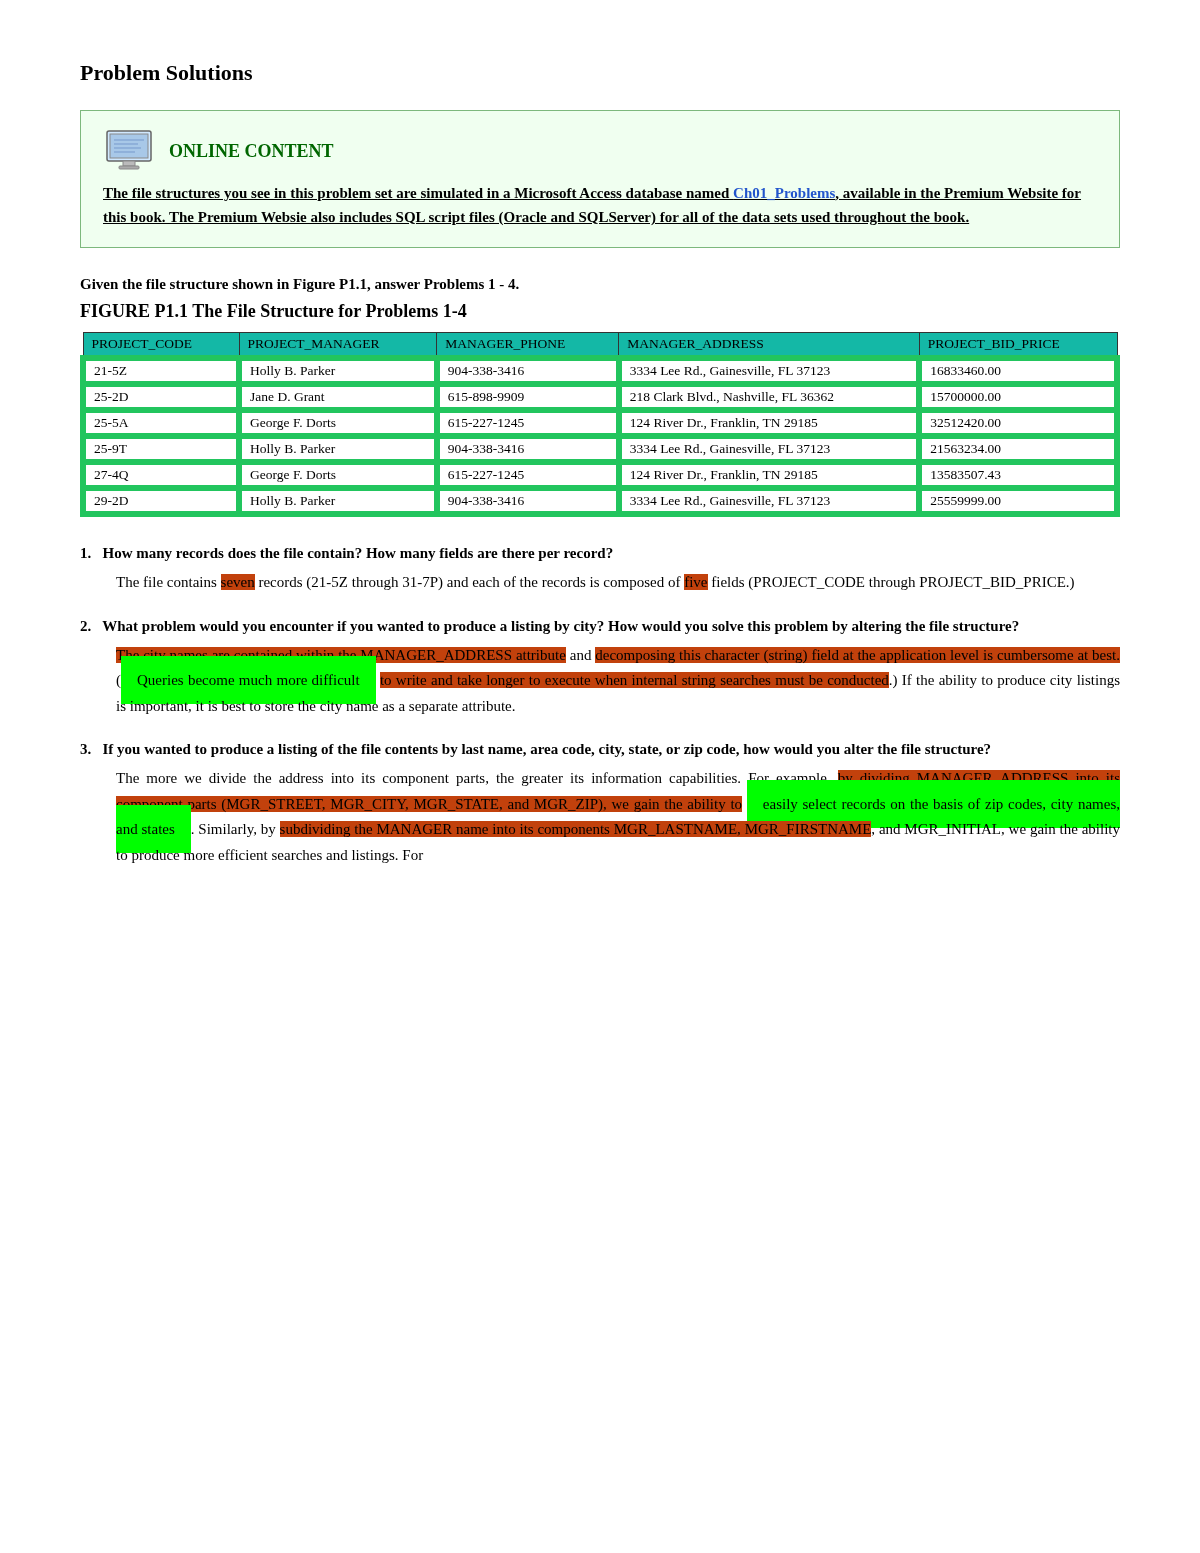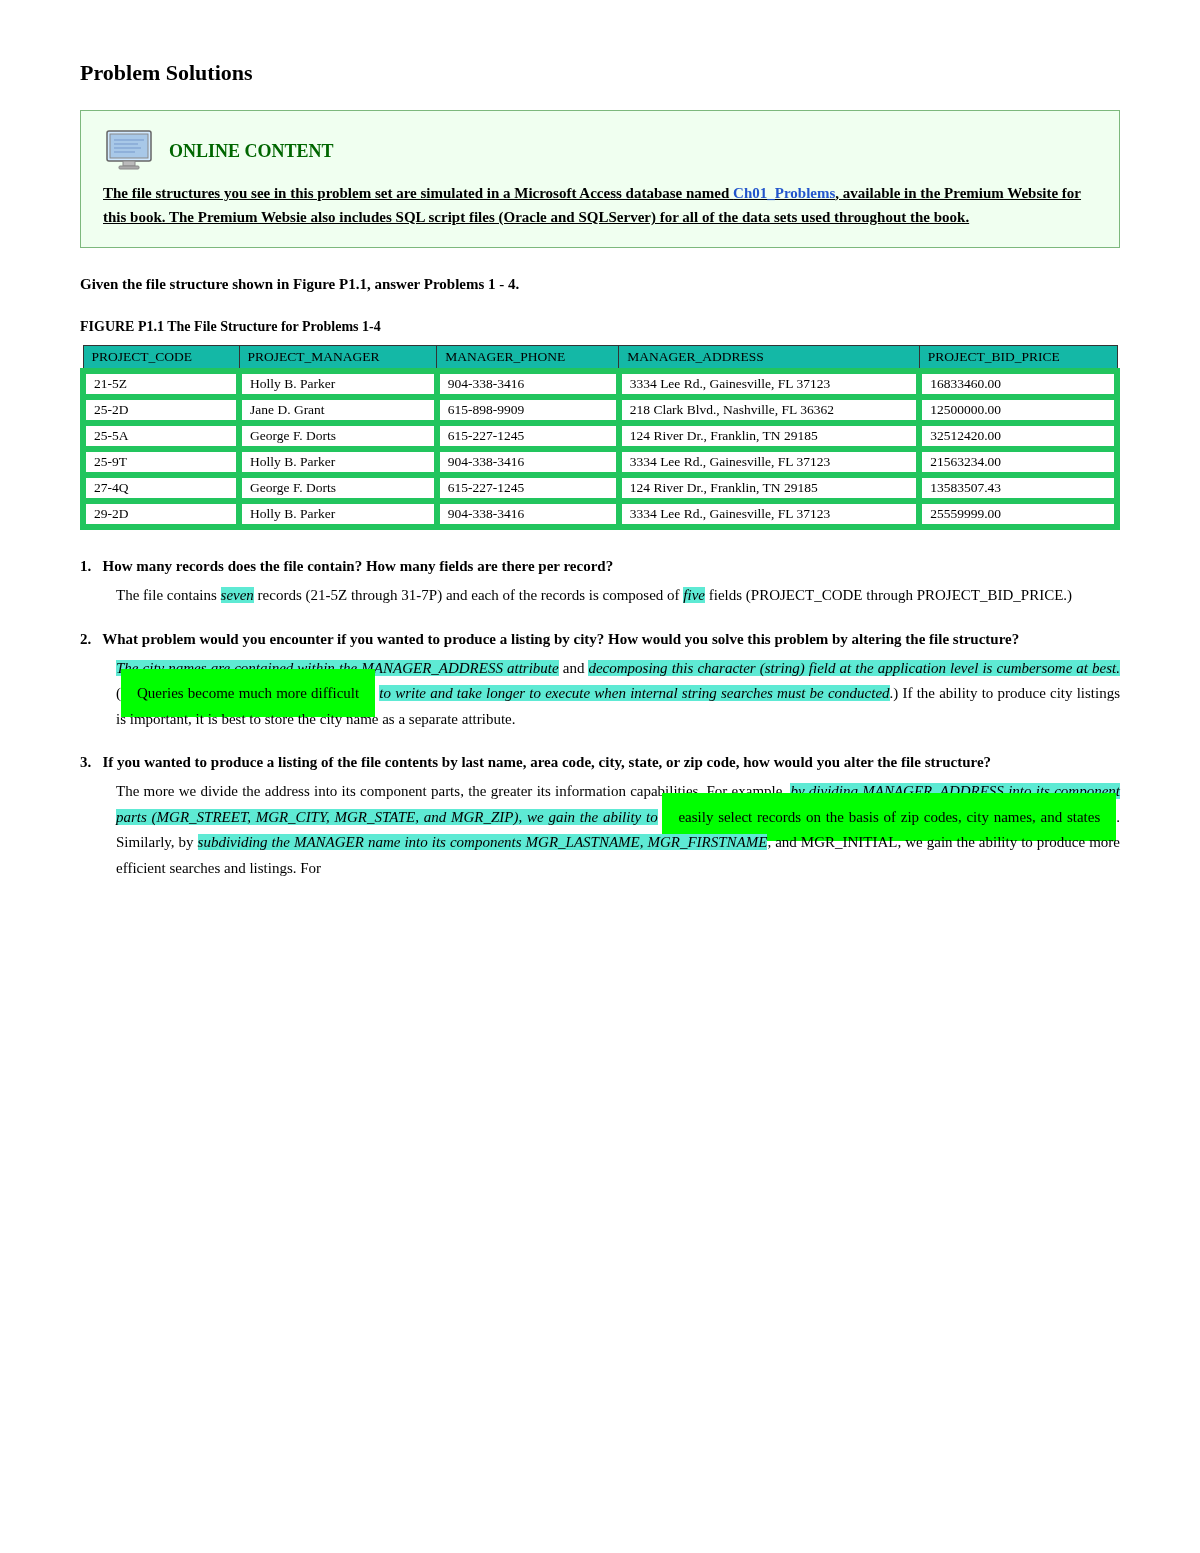--- a/index.html
+++ b/index.html
@@ -51,24 +51,24 @@
       color: #000;
       text-decoration: underline;
     }
     .online-content-body a {
       color: #2255cc;
       text-decoration: none;
     }
     .figure-intro {
       font-size: 15px;
       font-weight: bold;
-      margin-bottom: 26px;
+      margin-bottom: 8px;
     }
     .figure-title {
-      font-size: 14px;
+      font-size: 18px;
       font-weight: bold;
       margin-bottom: 10px;
     }
     .data-table {
       border-collapse: collapse;
       width: 100%;
       margin-bottom: 28px;
       font-size: 13.5px;
     }
     .data-table th {
@@ -92,24 +92,23 @@
       font-weight: bold;
       margin-bottom: 8px;
     }
     .answer-text {
       font-size: 15px;
       margin-left: 36px;
       line-height: 1.7;
       text-align: justify;
     }
     mark.yellow {
-      background-color: #5eead4;
+      background-color: #c2410c;
       color: inherit;
       padding: 0;
-      font-style: italic;
     }
     mark.green {
       background-color: #00ff00;
       color: inherit;
       padding: 16px;
     }
     .q2-answer {
       margin-left: 36px;
       line-height: 1.7;
       font-size: 15px;
@@ -170,21 +169,21 @@
         <td>Holly B. Parker</td>
         <td>904-338-3416</td>
         <td>3334 Lee Rd., Gainesville, FL  37123</td>
         <td>16833460.00</td>
       </tr>
       <tr>
         <td>25-2D</td>
         <td>Jane D. Grant</td>
         <td>615-898-9909</td>
         <td>218 Clark Blvd., Nashville, FL  36362</td>
-        <td>12500000.00</td>
+        <td>15700000.00</td>
       </tr>
       <tr>
         <td>25-5A</td>
         <td>George F. Dorts</td>
         <td>615-227-1245</td>
         <td>124 River Dr., Franklin, TN  29185</td>
         <td>32512420.00</td>
       </tr>
       <tr>
         <td>25-9T</td>

